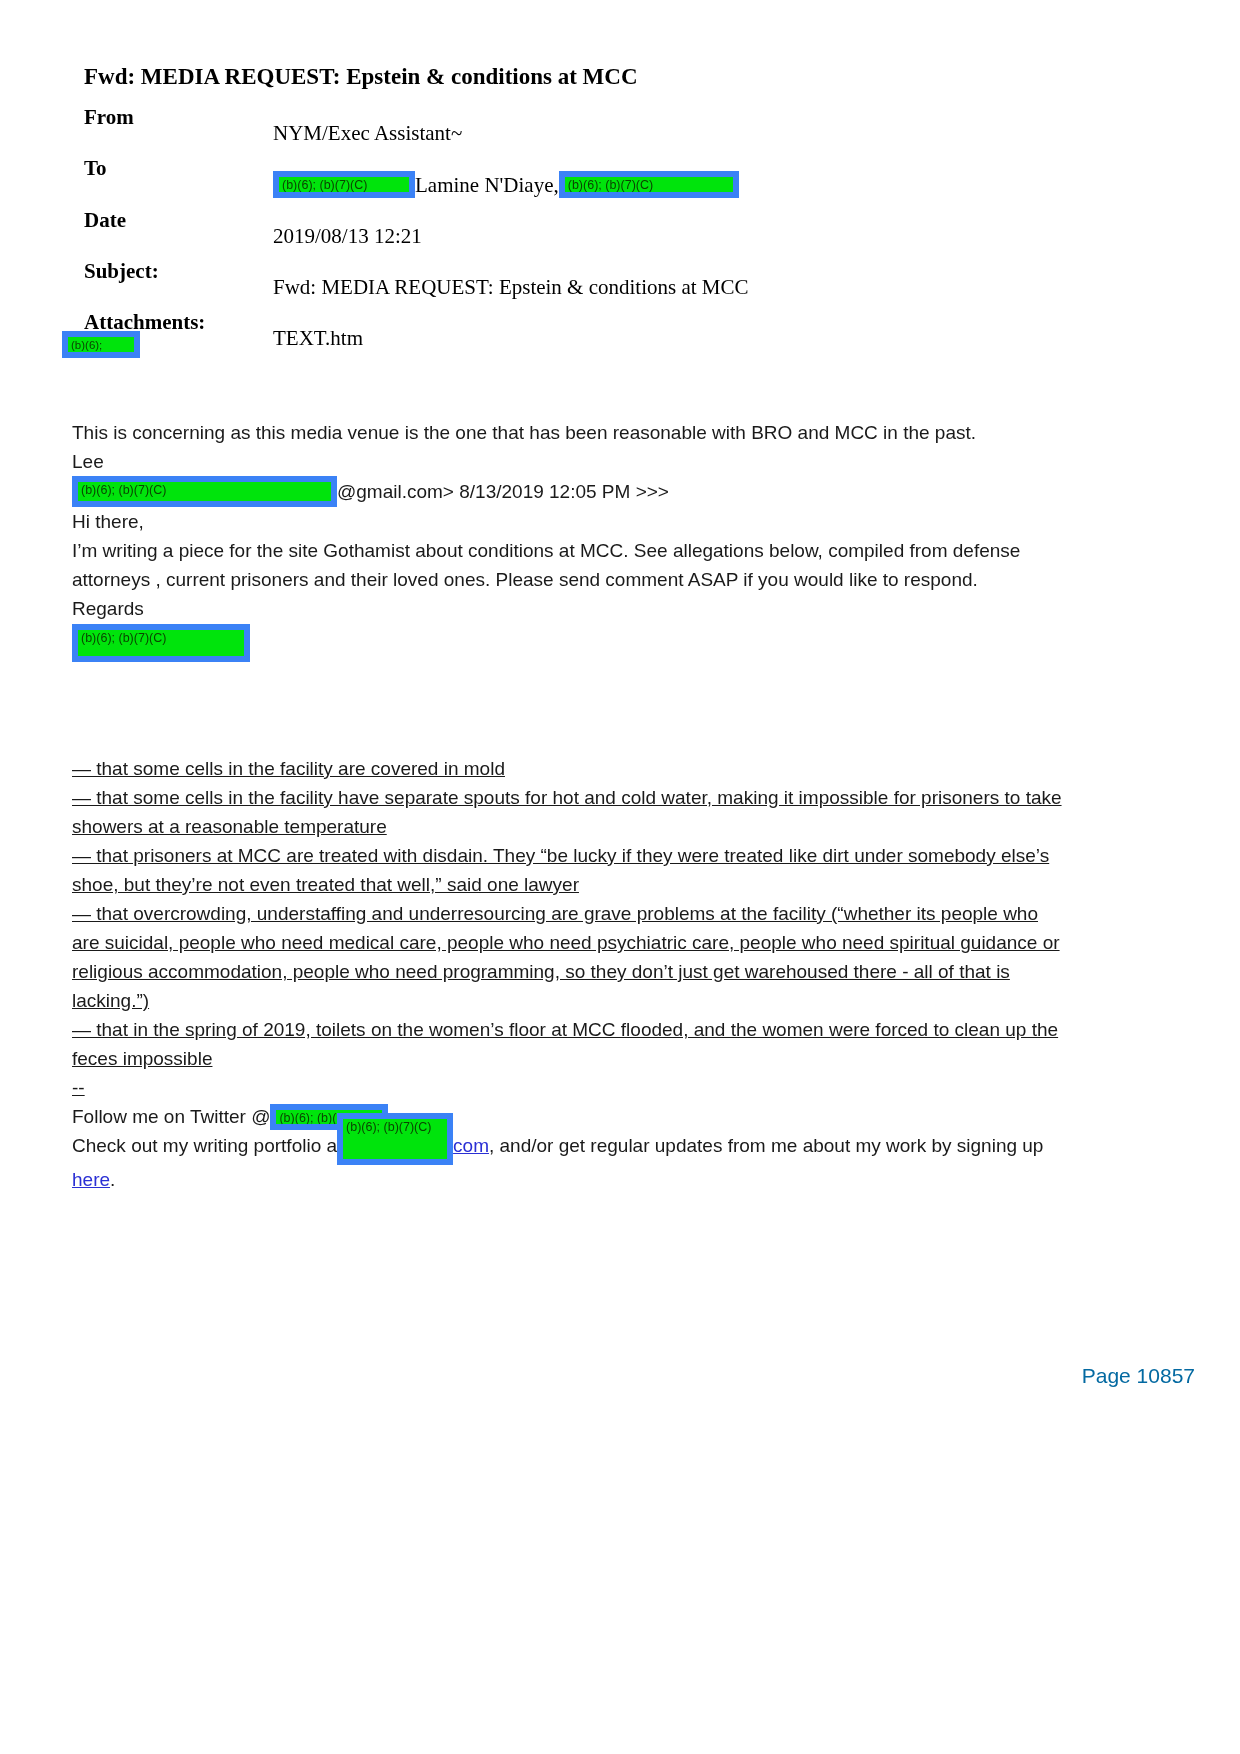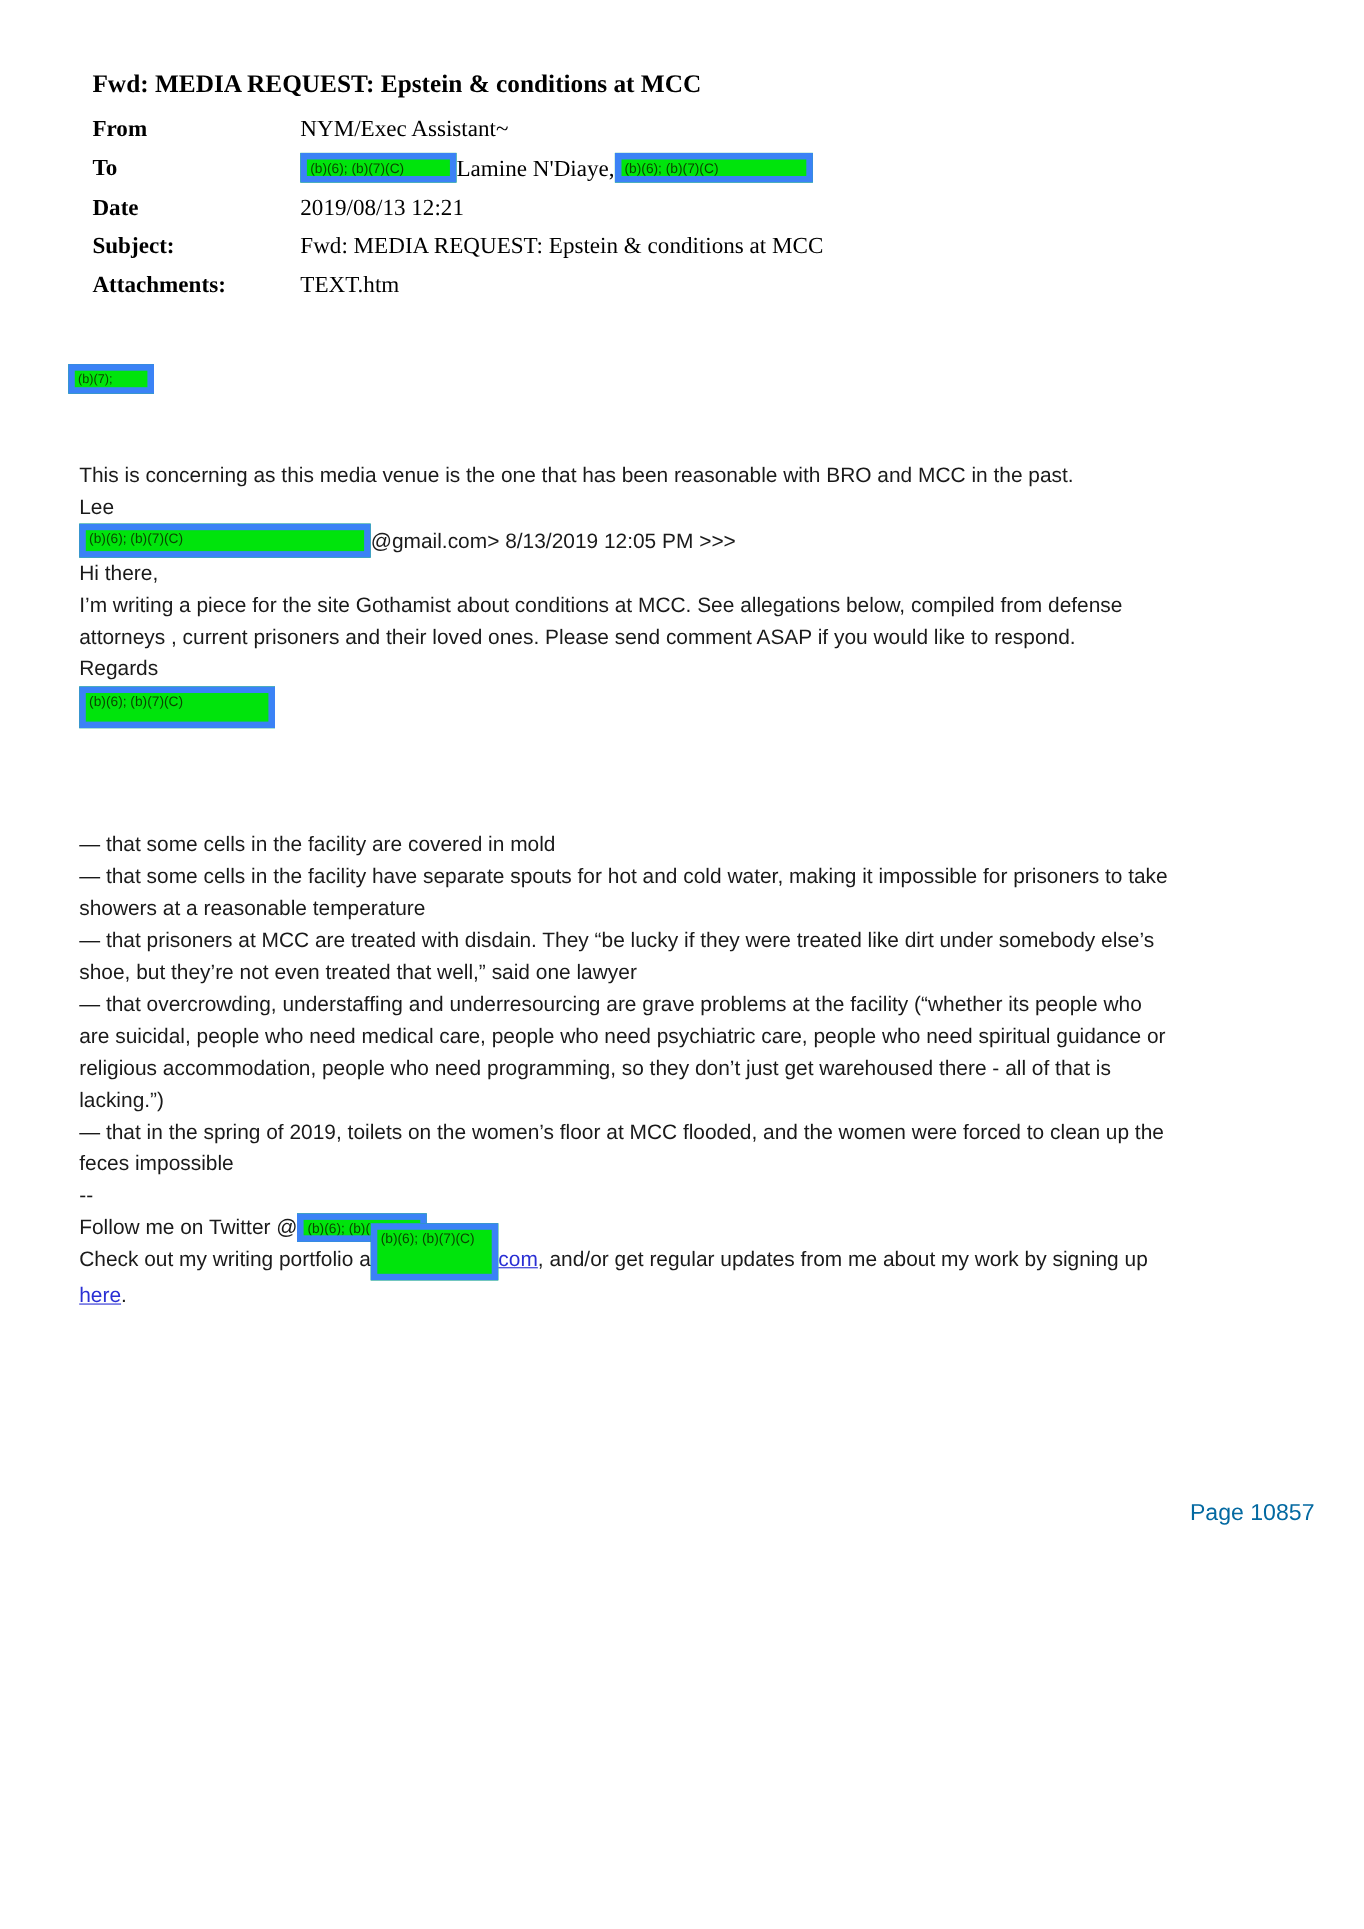--- a/index.html
+++ b/index.html
@@ -14,21 +14,21 @@
 
   
   .email-header {
     position:absolute; left:84px; top:64px; width:780px;
     font-family:"Liberation Serif", serif;
     color:#000;
   }
   .email-title { font-size:23px; font-weight:bold; margin:0 0 14px 0; }
   .field-row { display:flex; margin-bottom:8px; font-size:21px; line-height:27px; }
   .field-label { width:189px; flex-shrink:0; font-weight:bold; }
-  .field-value { max-width:520px; }
+  .field-value { max-width:520px;margin-top:16px; }
 
   
   .redact {
     background:#00e40c;
     border:6px solid #3b82f6;
     box-sizing:border-box;
     overflow:hidden;
     text-align:left;
   }
   .redact .r-label {
@@ -54,21 +54,21 @@
     position:absolute; left:72px; top:418px; width:990px;
     font-size:19px; line-height:29px;
   }
   .body-content p { margin:0; }
   .p-concern { margin-bottom:48px; }
   .p-lee { margin-bottom:25px; }
   .p-quoted { margin-bottom:0; }
   .p-greeting { margin-bottom:28px; }
   .p-intro { margin-bottom:27px; }
   .p-regards { margin-bottom:0; }
-  .allegations { margin-top:92px; }
+  .allegations { margin-top:92px;text-decoration:underline; }
   .p-separator { margin:0; }
   .p-twitter { margin-top:30px; }
   .p-portfolio { margin-top:60px; }
 
   a.doc-link { color:#2a2fd4; text-decoration:underline; cursor:pointer; }
 
   
   .page-footer {
     position:absolute; right:45px; bottom:26px;
     font-family:"Liberation Sans", sans-serif;
@@ -103,21 +103,21 @@
       <span class="field-value">Fwd: MEDIA REQUEST: Epstein &amp; conditions at MCC</span>
     </div>
 
     <div class="field-row">
       <span class="field-label">Attachments:</span>
       <span class="field-value">TEXT.htm</span>
     </div>
   </div>
 
   <div class="redact r-attach">
-    <span class="r-label">(b)(7);</span>
+    <span class="r-label">(b)(6);</span>
     <span class="r-label">(b)(7)(C)</span>
   </div>
 
   <div class="body-content">
 
     <p class="p-concern">This is concerning as this media venue is the one that has been reasonable with BRO and MCC in the past.</p>
 
     <p class="p-lee">Lee</p>
 
     <p class="p-quoted"><span class="redact redact-inline r-gmail"><span class="r-label">(b)(6); (b)(7)(C)</span></span><span>@gmail.com&gt; 8/13/2019 12:05 PM &gt;&gt;&gt;</span></p>

